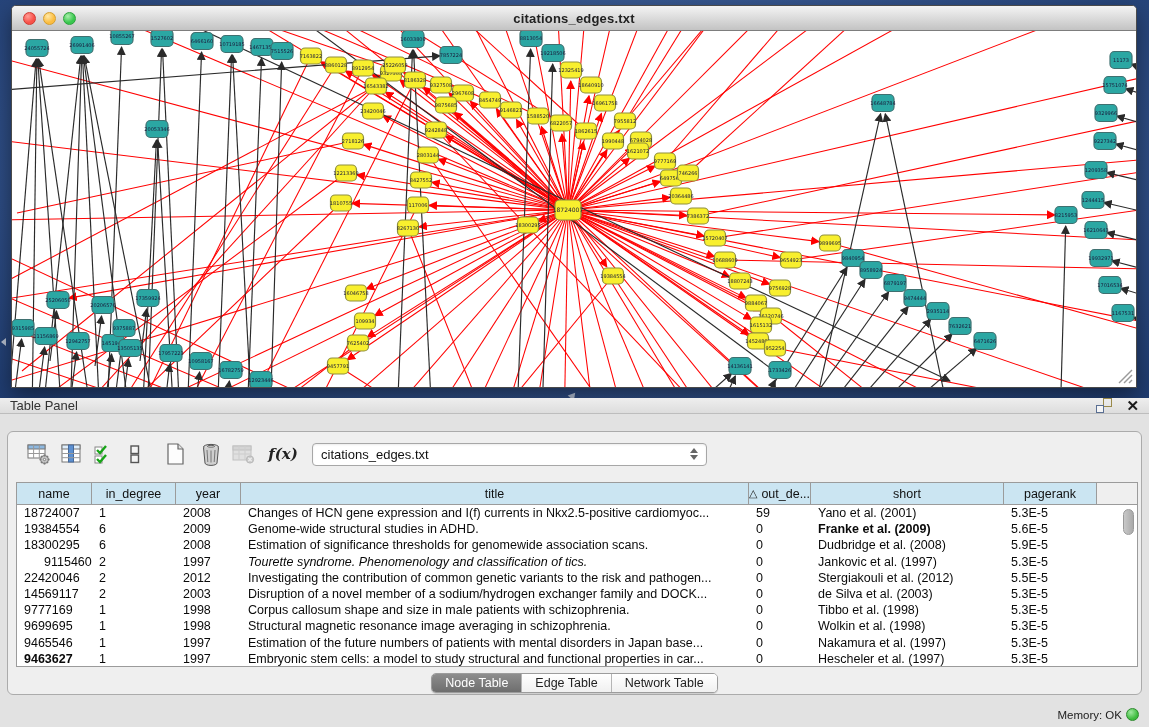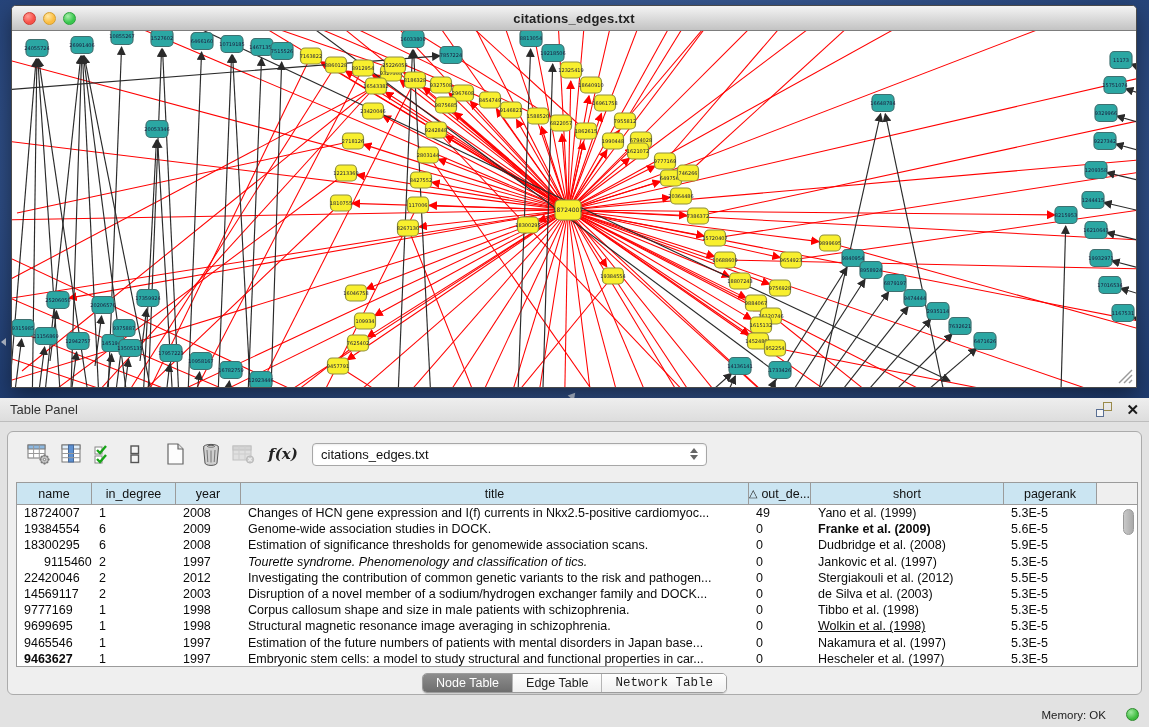--- a/index.html
+++ b/index.html
@@ -29,21 +29,21 @@
   svg.net { position:absolute; left:0; top:0; }
   .resize-grip { position:absolute; right:3px; bottom:3px; width:18px; height:18px; }
 
   
   .splitter-arrow { position:absolute; left:569px; top:392px; width:0; height:0;
     border-left:4px solid transparent; border-right:4px solid transparent; border-bottom:7px solid #8b95a5;
     transform:rotate(40deg); }
 
   
   .table-panel { position:absolute; left:0; top:398px; width:1149px; height:329px; background:#e2e2e2; }
-  .panel-titlebar { height:24px; background:linear-gradient(#eeeeee,#dddddd); border-bottom:1px solid #bdbdbd;
+  .panel-titlebar { height:16px; background:linear-gradient(#eeeeee,#dddddd); border-bottom:1px solid #bdbdbd;
     display:flex; align-items:center; padding:0 10px; }
   .panel-title { font-size:13px; color:#333; }
   .panel-titlebar .spacer { flex:1; }
   .float-icon { position:relative; width:16px; height:15px; margin-right:14px; cursor:pointer; }
   .float-icon .sq1 { position:absolute; right:0; top:0; width:9px; height:9px; border:1.4px solid #9a8a4a; background:transparent; }
   .float-icon .sq2 { position:absolute; left:0; bottom:0; width:8px; height:8px; border:1.4px solid #5a6f93; background:#f5f5f5; }
   .close-x { font-size:15px; font-weight:bold; color:#1a1a1a; line-height:15px; cursor:pointer; }
 
   .panel-card { position:absolute; left:7px; top:33px; width:1135px; height:264px;
     background:#efefef; border:1px solid #ababab; border-radius:6px; }
@@ -71,24 +71,24 @@
   .td { font-size:12.5px; color:#0a0a0a; padding:0 0 0 7px; white-space:nowrap; overflow:hidden; text-overflow:ellipsis;
     display:flex; align-items:center; }
   .vscroll { position:absolute; right:3px; top:26px; width:11px; height:26px; border-radius:6px;
     background:linear-gradient(90deg,#c9c9c9,#a9a9a9); border:1px solid #9a9a9a; cursor:pointer; }
 
   .tabs-row { position:absolute; left:0; top:241px; width:100%; display:flex; justify-content:center; }
   .seg { display:flex; border:1px solid #9c9c9c; border-radius:5px; overflow:hidden; background:#fdfdfd;
     box-shadow:0 1px 1px rgba(0,0,0,.15); height:20px; }
   .seg-btn { font-size:12.5px; color:#222; padding:0 13px; display:flex; align-items:center; cursor:pointer;
     border-right:1px solid #b5b5b5; background:linear-gradient(#ffffff,#f0f0f0); }
-  .seg-btn:last-child { border-right:none;font-family:Liberation Mono, monospace; }
+  .seg-btn:last-child { border-right:none; }
   .seg-btn.selected { background:linear-gradient(#8d8d8d,#6e6e6e); color:#fff; }
 
-  .status-bar { position:absolute; right:10px; bottom:6px; display:flex; align-items:center; gap:20px;text-align:center; }
+  .status-bar { position:absolute; right:10px; bottom:6px; display:flex; align-items:center; gap:4px;text-align:center; }
   .status-text { font-size:11.5px; color:#222; }
   .mem-dot { width:13px; height:13px; border-radius:50%;
     background:radial-gradient(circle at 35% 30%, #9fe89f, #3dbb3d 65%); border:1px solid #2c8a2c; }
 </style>
 </head>
 <body>
 
 <div class="screen">
 
   <div class="desktop">
@@ -654,29 +654,29 @@
               <span>pagerank</span>
             </div>
             <div class="th-filler"></div>
           </div>
         <div class="tbody" id="tbody">
             <div class="tr">
               <div class="td" style="width: 75px; flex: 0 0 75px;">18724007</div>
               <div class="td" style="width: 84px; flex: 0 0 84px;">1</div>
               <div class="td" style="width: 65px; flex: 0 0 65px;">2008</div>
               <div class="td" style="width: 508px; flex: 0 0 508px;">Changes of HCN gene expression and I(f) currents in Nkx2.5-positive cardiomyoc...</div>
-              <div class="td" style="width: 62px; flex: 0 0 62px;">49</div>
-              <div class="td" style="width: 193px; flex: 0 0 193px;">Yano et al. (1999)</div>
+              <div class="td" style="width: 62px; flex: 0 0 62px;">59</div>
+              <div class="td" style="width: 193px; flex: 0 0 193px;">Yano et al. (2001)</div>
               <div class="td" style="width: 93px; flex: 0 0 93px;">5.3E-5</div>
             </div>
             <div class="tr">
               <div class="td" style="width: 75px; flex: 0 0 75px;">19384554</div>
               <div class="td" style="width: 84px; flex: 0 0 84px;">6</div>
               <div class="td" style="width: 65px; flex: 0 0 65px;">2009</div>
-              <div class="td" style="width: 508px; flex: 0 0 508px;">Genome-wide association studies in DOCK.</div>
+              <div class="td" style="width: 508px; flex: 0 0 508px;">Genome-wide structural studies in ADHD.</div>
               <div class="td" style="width: 62px; flex: 0 0 62px;">0</div>
               <div class="td" style="width: 193px; flex: 0 0 193px; font-weight: bold;">Franke et al. (2009)</div>
               <div class="td" style="width: 93px; flex: 0 0 93px;">5.6E-5</div>
             </div>
             <div class="tr">
               <div class="td" style="width: 75px; flex: 0 0 75px;">18300295</div>
               <div class="td" style="width: 84px; flex: 0 0 84px;">6</div>
               <div class="td" style="width: 65px; flex: 0 0 65px;">2008</div>
               <div class="td" style="width: 508px; flex: 0 0 508px;">Estimation of significance thresholds for genomewide association scans.</div>
               <div class="td" style="width: 62px; flex: 0 0 62px;">0</div>
@@ -718,21 +718,21 @@
               <div class="td" style="width: 62px; flex: 0 0 62px;">0</div>
               <div class="td" style="width: 193px; flex: 0 0 193px;">Tibbo et al. (1998)</div>
               <div class="td" style="width: 93px; flex: 0 0 93px;">5.3E-5</div>
             </div>
             <div class="tr">
               <div class="td" style="width: 75px; flex: 0 0 75px;">9699695</div>
               <div class="td" style="width: 84px; flex: 0 0 84px;">1</div>
               <div class="td" style="width: 65px; flex: 0 0 65px;">1998</div>
               <div class="td" style="width: 508px; flex: 0 0 508px;">Structural magnetic resonance image averaging in schizophrenia.</div>
               <div class="td" style="width: 62px; flex: 0 0 62px;">0</div>
-              <div class="td" style="width: 193px; flex: 0 0 193px; text-decoration: underline;">Wolkin et al. (1998)</div>
+              <div class="td" style="width: 193px; flex: 0 0 193px;">Wolkin et al. (1998)</div>
               <div class="td" style="width: 93px; flex: 0 0 93px;">5.3E-5</div>
             </div>
             <div class="tr">
               <div class="td" style="width: 75px; flex: 0 0 75px;">9465546</div>
               <div class="td" style="width: 84px; flex: 0 0 84px;">1</div>
               <div class="td" style="width: 65px; flex: 0 0 65px;">1997</div>
               <div class="td" style="width: 508px; flex: 0 0 508px;">Estimation of the future numbers of patients with mental disorders in Japan base...</div>
               <div class="td" style="width: 62px; flex: 0 0 62px;">0</div>
               <div class="td" style="width: 193px; flex: 0 0 193px;">Nakamura et al. (1997)</div>
               <div class="td" style="width: 93px; flex: 0 0 93px;">5.3E-5</div>

